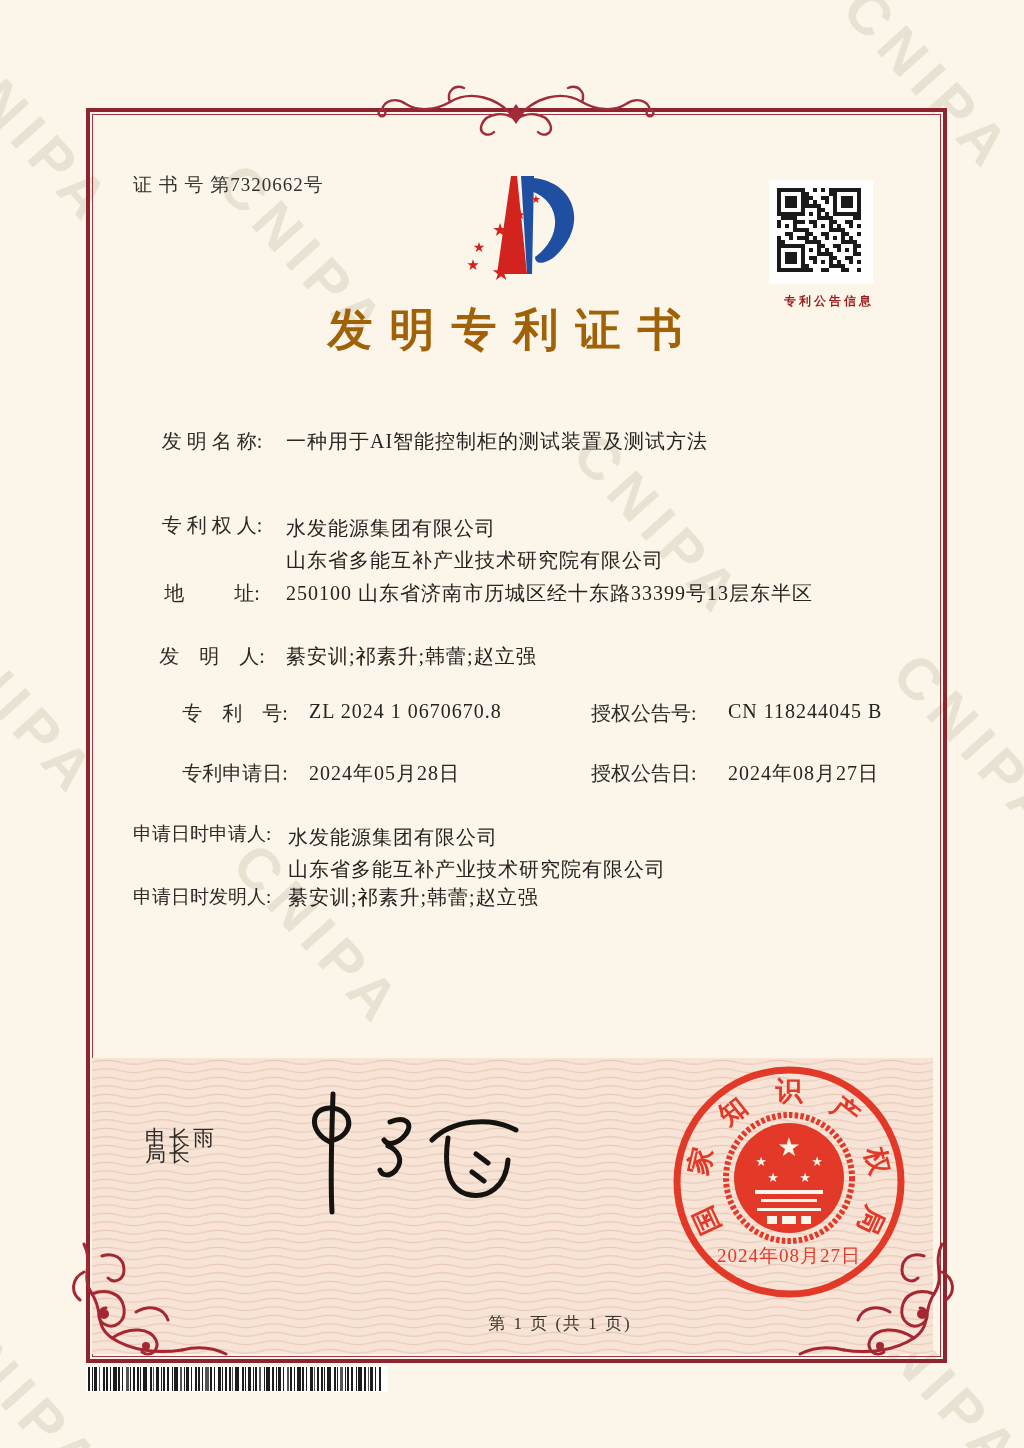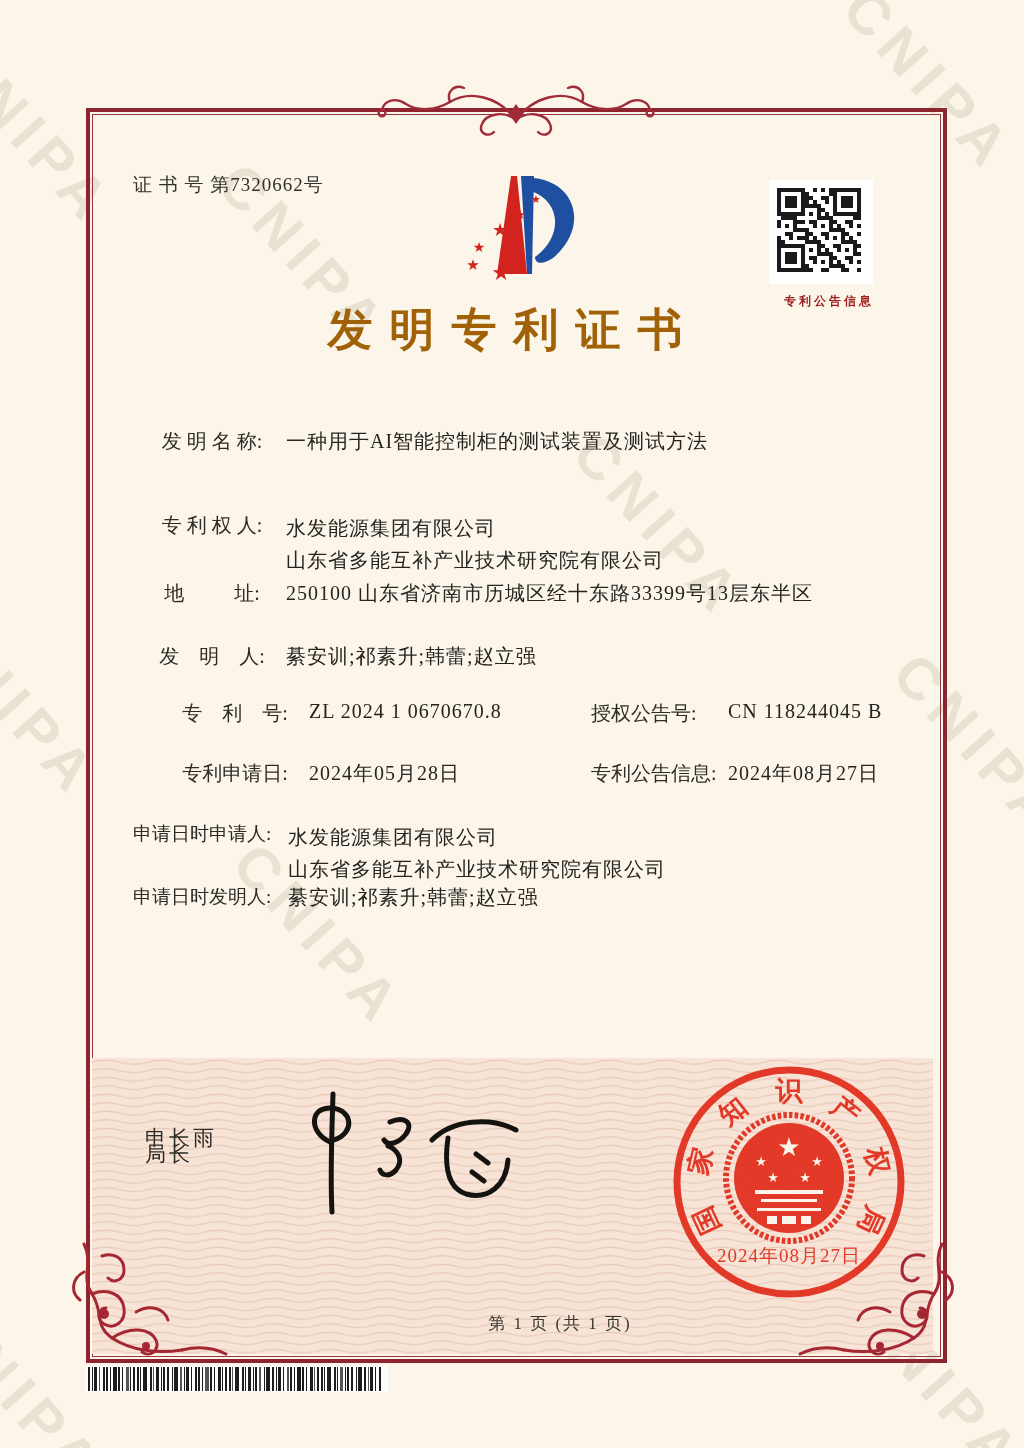--- a/index.html
+++ b/index.html
@@ -306,21 +306,21 @@
       <span class="fval">CN 118244045 B</span>
     </span>
   </div>
 
   <div class="row" style="top:760px">
     <span class="pair">
       <span class="flabel lab-std">专利申请日:</span>
       <span class="fval">2024年05月28日</span>
     </span>
     <span class="pair pair2">
-      <span class="flabel" style="width:132px">专利公告信息:</span>
+      <span class="flabel" style="width:132px">授权公告日:</span>
       <span class="fval">2024年08月27日</span>
     </span>
   </div>
 
   <div class="row" style="top:821px;left:133px">
     <span class="flabel lab-wide">申请日时申请人:</span>
     <span class="fval two-line">
       <div>水发能源集团有限公司</div>
       <div>山东省多能互补产业技术研究院有限公司</div>
     </span>

